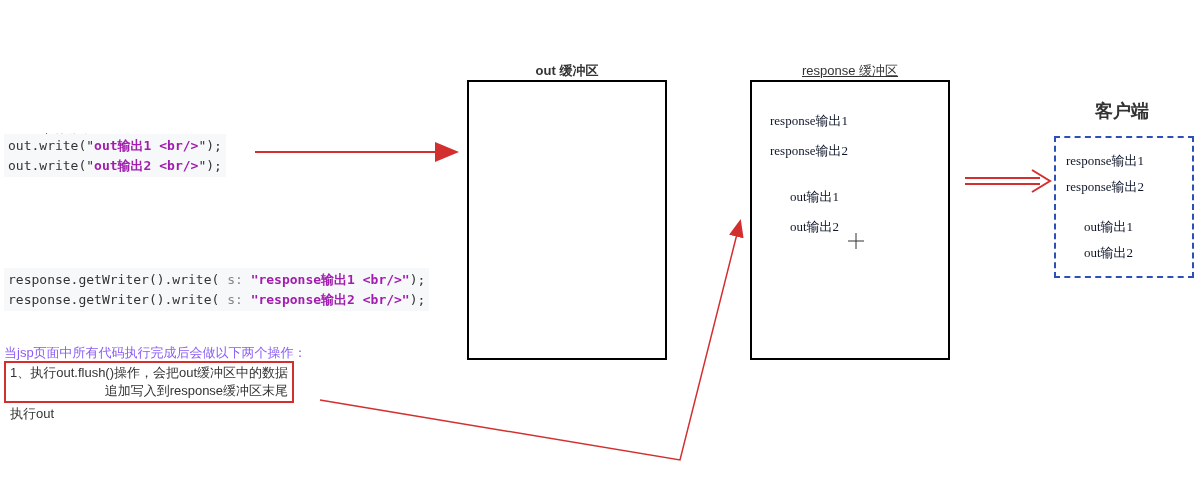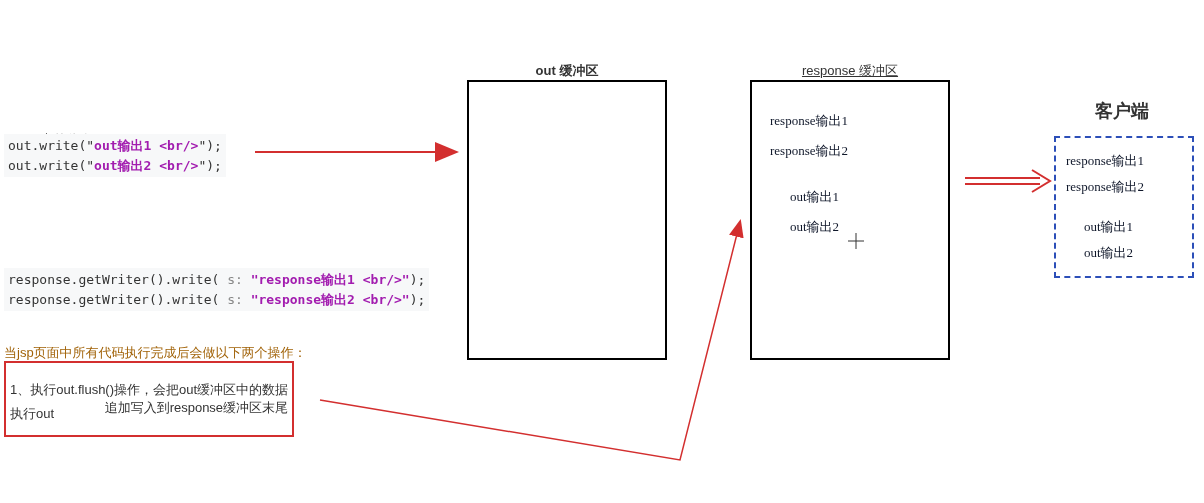--- a/index.html
+++ b/index.html
@@ -34,24 +34,24 @@
     .client-box {
       border: 2px dashed #2c4fb8;
       padding: 10px;
     }
     .client-title {
       font-family: "SimSun", serif;
       font-weight: bold;
       font-size: 18px;
     }
     .red-text { color: #0f172a; font-size: 13px; font-family: Liberation Serif, serif; }
-    .blue-text { color: #a16207; }
+    .blue-text { color: #8b5cf6; }
     .highlight-box {
       border: 2px solid #d32f2f;
-      padding: 18px 4px;
+      padding: 1px 4px;
     }
     svg { position: absolute; top: 0; left: 0; pointer-events: none; }
   </style>
 </head>
 <body>
 
 <div class="abs" style="left:24px; top:107px; font-size:13px;margin-top:24px;">jsp中的代码：</div>
 
 <div class="abs code-block" style="left:4px; top:134px;">
   <div class="code-line"><span>out.write("</span><span class="kw-green">out输出1 &lt;br/&gt;</span><span>");</span></div>

